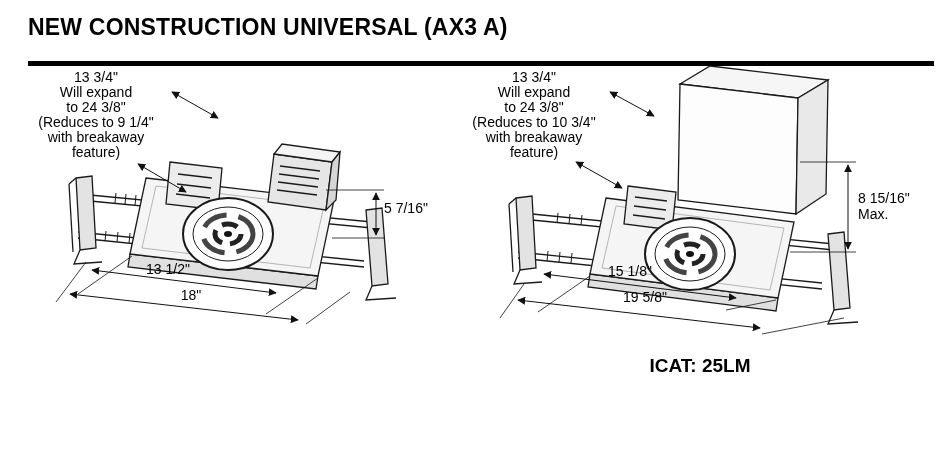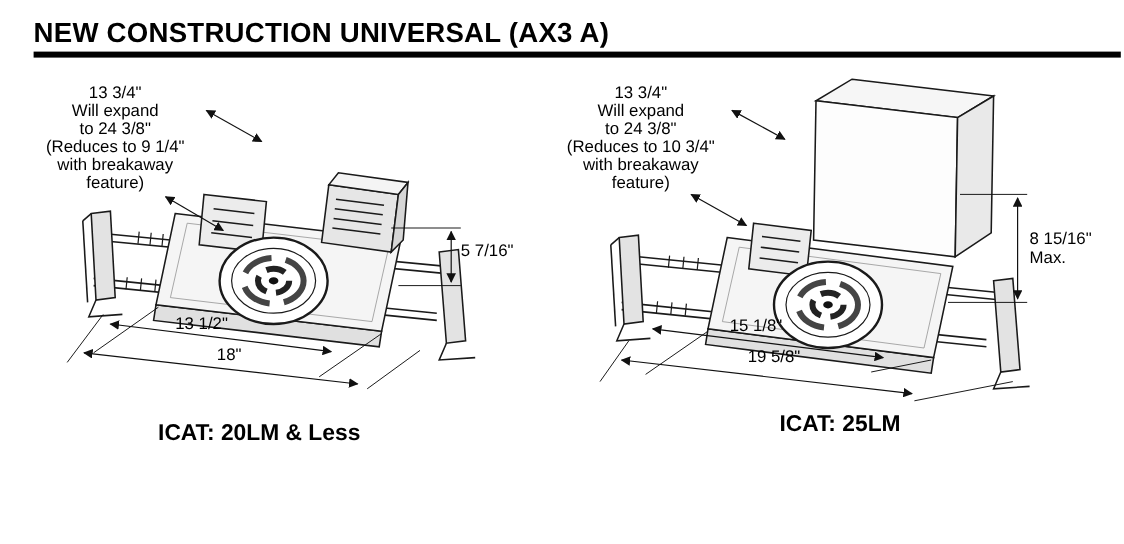--- a/index.html
+++ b/index.html
@@ -7,21 +7,21 @@
   body {
     width: 937px; height: 453px;
     background: #ffffff;
     font-family: "Liberation Sans", sans-serif;
     color: #000;
   }
   .page { position: relative; width: 937px; height: 453px; background: #fff; overflow: hidden; }
 
   .title-block {
     position: absolute; left: 28px; top: 14px; width: 906px;
-    border-bottom: 5px solid #000; padding-bottom: 2px;
+    border-bottom: 5px solid #000; padding-bottom: 20px;
   }
   .title-block h1 { margin: 0; font-size: 23px; font-weight: bold; letter-spacing: .2px; }
 
   figure.fig { position: absolute; top: 62px; height: 390px; margin: 0; }
   figure.fig.left  { left: 20px;  width: 440px; }
   figure.fig.right { left: 460px; width: 477px; }
 
   .drawing { position: absolute; left: 0; top: 0; width: 100%; height: 290px; }
 
   .annotation {
@@ -42,21 +42,21 @@
   .dim-label.r-height { left: 398px; top: 128px; width: 78px; text-align: left; }
   .dim-label.r-wi     { left: 138px; top: 201px; width: 64px; }
   .dim-label.r-wo     { left: 153px; top: 227px; width: 64px; }
   .dim-label span { display: block; }
 
   figcaption.caption {
     position: absolute; font-weight: bold; font-size: 19px;
     line-height: 24px; text-align: center; color: #000;
   }
   .fig.left  .caption { left: 0;    top: 288px; width: 392px; }
-  .fig.right .caption { left: 55px; top: 280px; width: 370px; }
+  .fig.right .caption { left: 55px; top: 292px; width: 370px; }
 </style>
 </head>
 <body>
 
 <div class="page">
 
   <div class="title-block">
     <h1>NEW CONSTRUCTION UNIVERSAL (AX3 A)</h1>
   </div>
 
@@ -154,21 +154,20 @@
       <span>(Reduces to 9 1/4"</span>
       <span>with breakaway</span>
       <span>feature)</span>
     </div>
 
     <div class="dim-label l-height">5 7/16"</div>
     <div class="dim-label l-wi">13 1/2"</div>
     <div class="dim-label l-wo">18"</div>
 
     <figcaption class="caption">
-      <div>ICAT: 20LM &amp; Less</div>
     </figcaption>
   </figure>
 
   <figure class="fig right">
 
     <svg class="drawing" viewBox="0 0 477 290" xmlns="http://www.w3.org/2000/svg">
       <defs>
         <marker id="ahR" viewBox="0 0 10 10" refX="9" refY="5" markerWidth="8" markerHeight="8" orient="auto-start-reverse">
           <path d="M0,0 L10,5 L0,10 z" fill="#111"></path>
         </marker>

